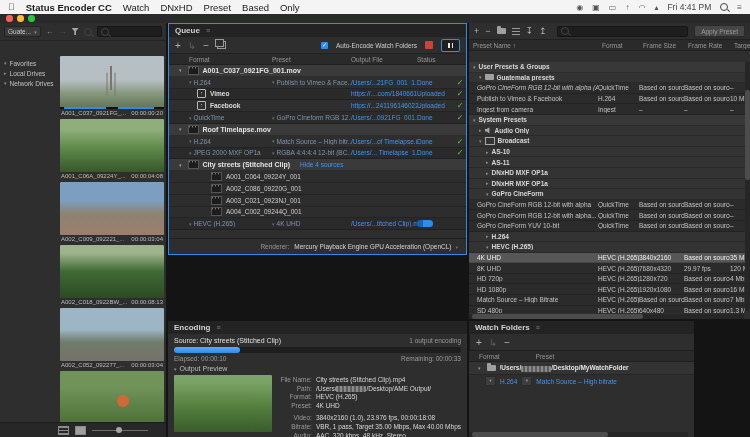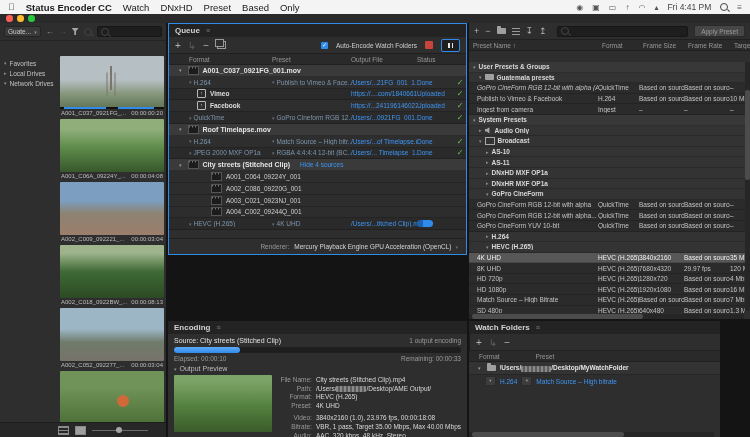--- a/index.html
+++ b/index.html
@@ -18,21 +18,21 @@
   
   .titlebar{position:absolute;top:14px;left:0;right:0;height:9px;background:#2a2a2a;display:flex;gap:4.5px;align-items:center;padding-left:6px}
   .tl{width:6.5px;height:6.5px;border-radius:50%}
   .tl.r{background:#ff5f57}.tl.y{background:#febc2e}.tl.g{background:#28c840}
   
   .panel{position:absolute;background:#2e2e2e;box-sizing:border-box;overflow:hidden}
   #media-browser{left:0;top:23px;width:166px;bottom:0}
   #queue{left:168px;top:23px;width:299px;height:232px;border:1px solid #2f8ceb}
   #preset-browser{left:469px;top:23px;width:281px;height:296px}
   #encoding{left:168px;top:321px;width:299px;bottom:0}
-  #watch-folders{left:469px;top:321px;width:251px;bottom:0}
+  #watch-folders{left:469px;top:321px;width:225px;bottom:0}
   .tabstrip{height:13px;background:#232323;display:flex;align-items:center;padding-left:6px;font-size:8px;color:#d2d2d2;font-weight:bold}
   .pmenu{color:#7f7f7f;margin-left:6px;font-weight:normal;font-size:7px}
   
   .mb-toolbar{height:17px;display:flex;align-items:center;gap:5px;padding:0 4px;border-bottom:1px solid #242424}
   .mb-select{background:#3a3a3a;border:1px solid #232323;border-radius:2px;font-size:6.5px;color:#ccc;
              padding:1px 3px;display:flex;gap:3px;align-items:center}
   .navarrow{color:#9a9a9a;font-size:8px}.navarrow.dim{color:#555}
   .funnel{width:7px;height:7px;background:#a5a5a5;clip-path:polygon(0 0,100% 0,62% 45%,62% 100%,38% 100%,38% 45%)}
   .searchbox{flex:1;height:9px;background:#1e1e1e;border:1px solid #161616;border-radius:2px;display:flex;align-items:center;gap:3px;padding:0 3px}
   .mb-body{display:flex;position:absolute;top:31px;left:0;right:0;bottom:14px}

